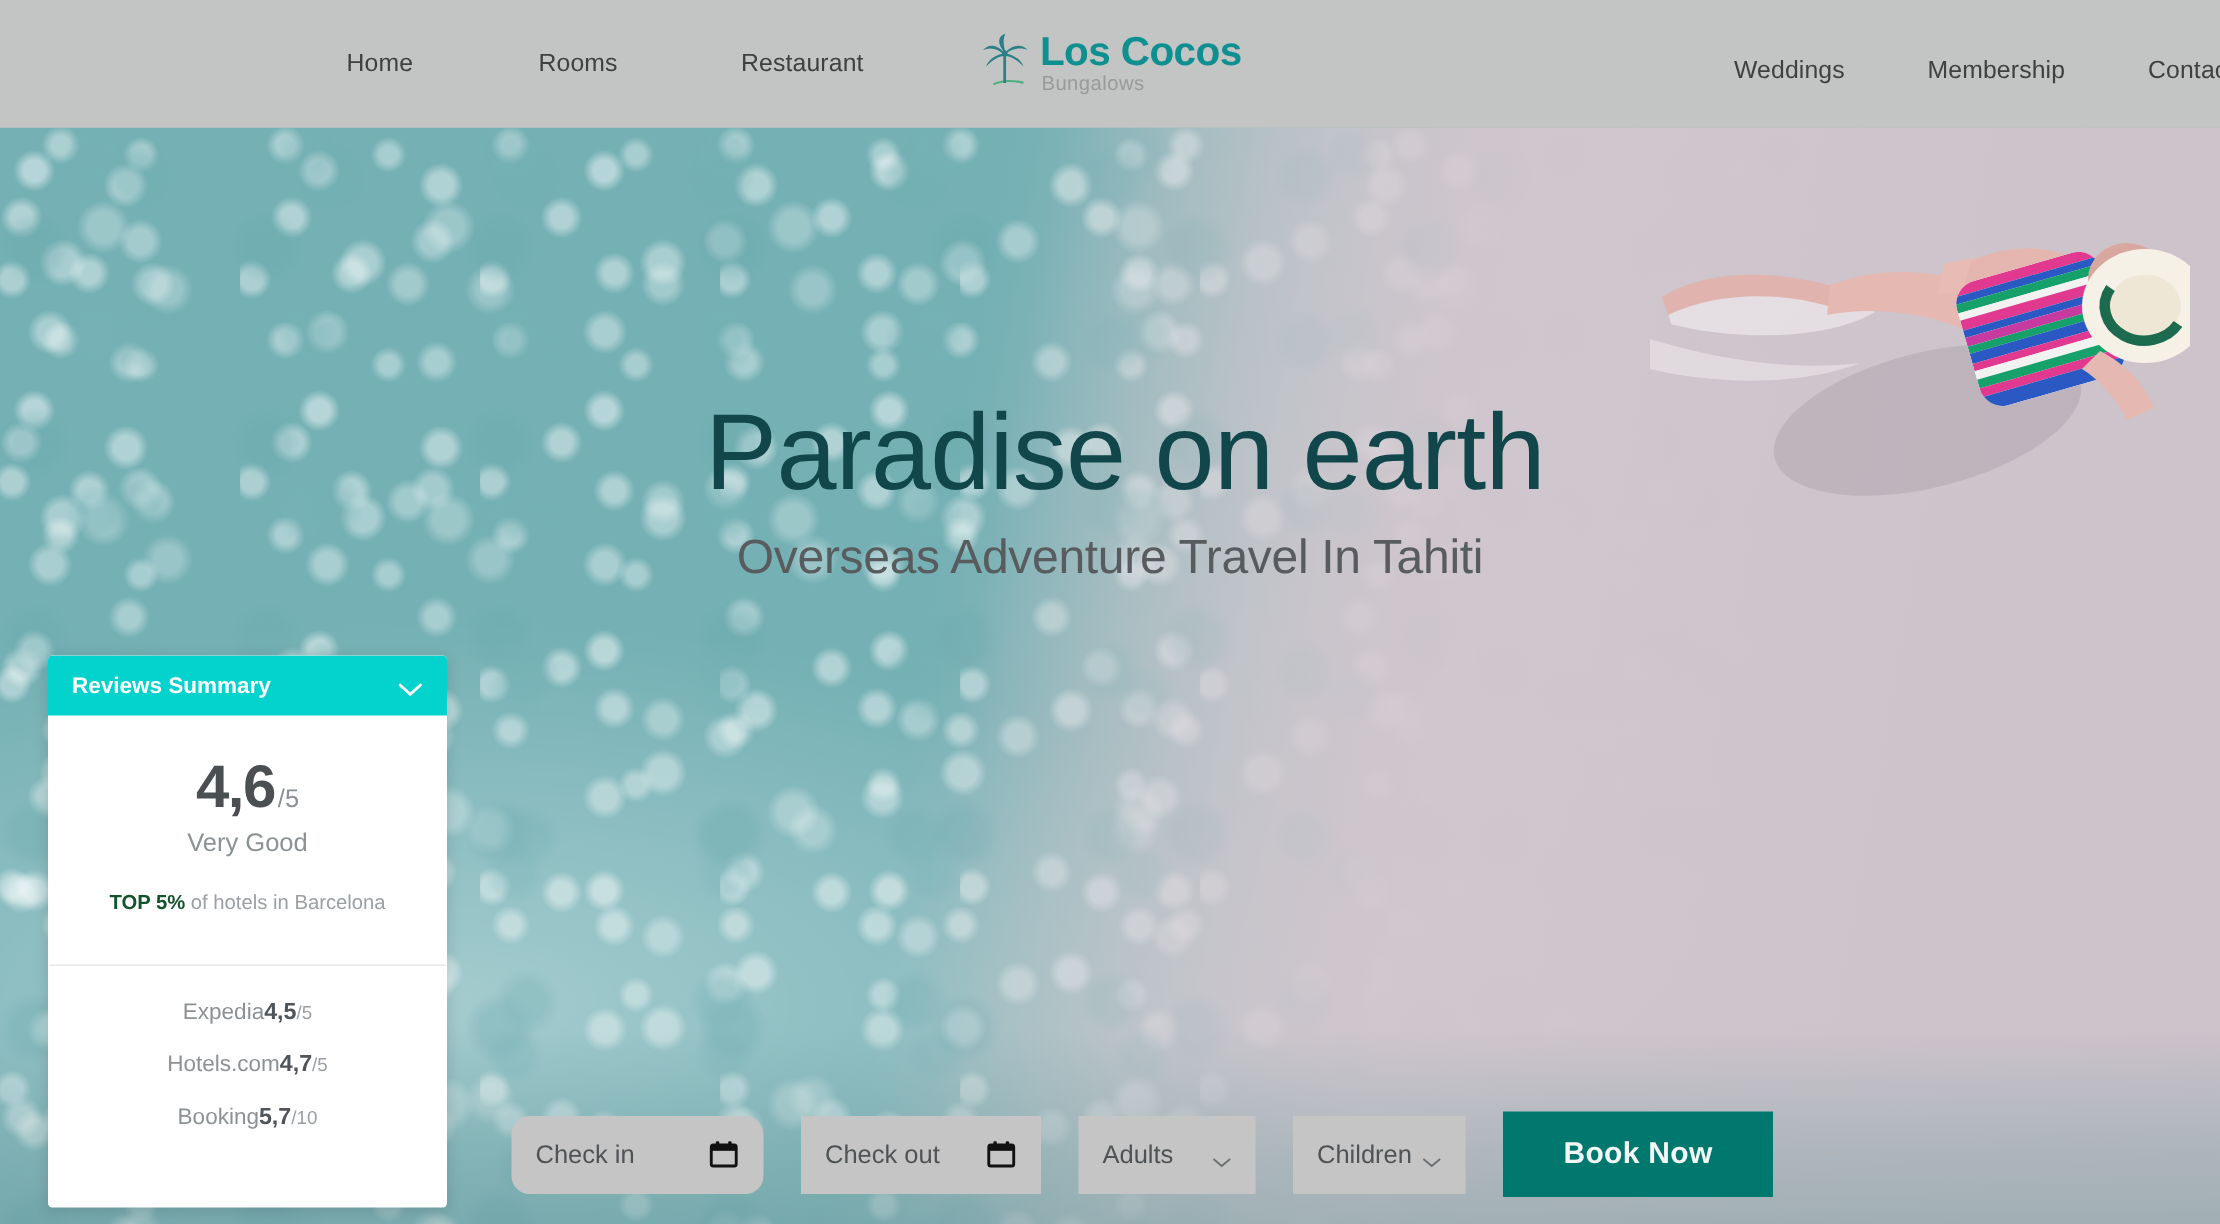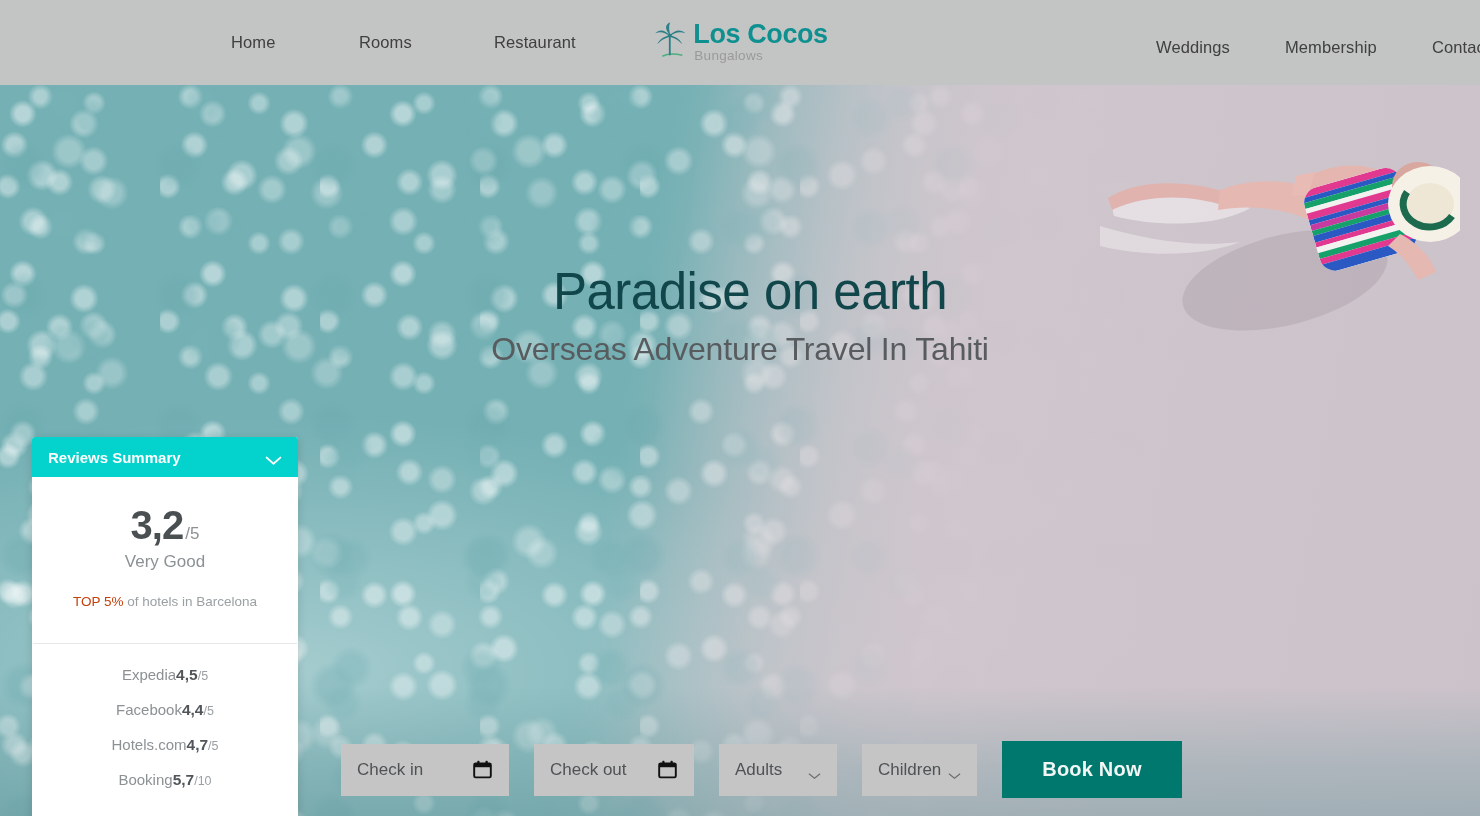--- a/index.html
+++ b/index.html
@@ -121,42 +121,42 @@
   .swimmer { position: absolute; right: 20px; top: 45px; width: 360px; height: 210px; }
   .swimmer svg { width: 100%; height: 100%; }
 
   
   .hero-text {
     position: absolute; left: 0; right: 0; top: 265px;
     text-align: center;
     z-index: 10;
   }
   .hero-title {
-    font-size: 51px; font-weight: 400; color: #11474b;
+    font-size: 72px; font-weight: 400; color: #11474b;
     letter-spacing: -.5px; line-height: 1.05; padding-left: 20px;
   }
   .hero-sub {
     font-size: 32px; font-weight: 400; color: #585c5e;
     letter-spacing: -.2px; margin-top: 12px;
   }
 
   
   .booking {
     position: absolute; left: 341px; top: 741px;
     display: flex; align-items: center; gap: 25px;
     z-index: 20;
   }
   .field {
     background: #c5c5c5;
     height: 52px;
     display: flex; align-items: center;
     padding: 0 16px;
     cursor: pointer;
   }
-  .field.checkin  { width: 168px; justify-content: space-between; }
+  .field.checkin  { width: 168px; justify-content: space-between; border-radius: 12px; }
   .field.checkout { width: 160px; justify-content: space-between; }
   .field.adults   { width: 118px; justify-content: space-between; }
   .field.children { width: 115px; justify-content: space-between; }
   .field-label { font-size: 17px; color: #4f5355; }
   .cal-icon { width: 21px; height: 21px; display: block; }
   .chev { width: 13px; height: 8px; display: block; opacity: .75; }
   .book-now {
     background: #00786e; color: #f2f6f5;
     width: 180px; height: 57px;
     display: flex; align-items: center; justify-content: center;
@@ -185,21 +185,21 @@
   .rev-head-title { color: #fff; font-size: 15px; font-weight: 700; }
   .rev-chev { width: 17px; height: 10px; }
   .rev-score-block { padding: 26px 0 16px; text-align: center; }
   .rev-score { font-size: 40px; font-weight: 700; color: #4a4f52; letter-spacing: -1px; }
   .rev-score-den { font-size: 17px; color: #8c9194; font-weight: 400; margin-left: 2px; }
   .rev-score-label { font-size: 17px; color: #8c9194; margin-top: 4px; }
   .rev-top {
     text-align: center; font-size: 13.5px; color: #9aa0a3;
     margin-top: 22px; padding-bottom: 18px;
   }
-  .rev-top b { color: #c2410c; font-weight: 400; }
+  .rev-top b { color: #14532d; font-weight: 700; }
   .rev-divider { height: 1px; background: #e6e8e9; margin: 0 1px; }
   .rev-list { padding: 14px 18px 4px; }
   .rev-row {
     display: flex; justify-content: center; align-items: baseline;
     padding: 8px 0 9px;
     font-size: 15px;
   }
   .rev-src { color: #8c9194; }
   .rev-val { color: #50555a; font-weight: 700; font-size: 15.5px; }
   .rev-den { color: #9aa0a3; font-weight: 400; font-size: 12.5px; }
@@ -355,42 +355,38 @@
     <span class="rev-head-title">Reviews Summary</span>
     <span class="rev-chev">
       <svg viewBox="0 0 18 11" width="17" height="10">
         <path d="M1.5 1.8 L9 8.6 L16.5 1.8" fill="none" stroke="#ffffff" stroke-width="2.1" stroke-linecap="round"></path>
       </svg>
     </span>
   </div>
 
   <div class="rev-score-block">
     <div>
-      <span class="rev-score">3,2</span><span class="rev-score-den">/5</span>
+      <span class="rev-score">4,6</span><span class="rev-score-den">/5</span>
     </div>
     <div class="rev-score-label">Very Good</div>
 
     <div class="rev-top">
       <b>TOP 5%</b><span> of hotels in Barcelona</span>
     </div>
   </div>
 
   <div class="rev-divider"></div>
 
   <div class="rev-list">
 
     <div class="rev-row">
       <span class="rev-src">Expedia</span>
       <span><span class="rev-val">4,5</span><span class="rev-den">/5</span></span>
     </div>
 
-    <div class="rev-row">
-      <span class="rev-src">Facebook</span>
-      <span><span class="rev-val">4,4</span><span class="rev-den">/5</span></span>
-    </div>
 
     <div class="rev-row">
       <span class="rev-src">Hotels.com</span>
       <span><span class="rev-val">4,7</span><span class="rev-den">/5</span></span>
     </div>
 
     <div class="rev-row">
       <span class="rev-src">Booking</span>
       <span><span class="rev-val">5,7</span><span class="rev-den">/10</span></span>
     </div>

